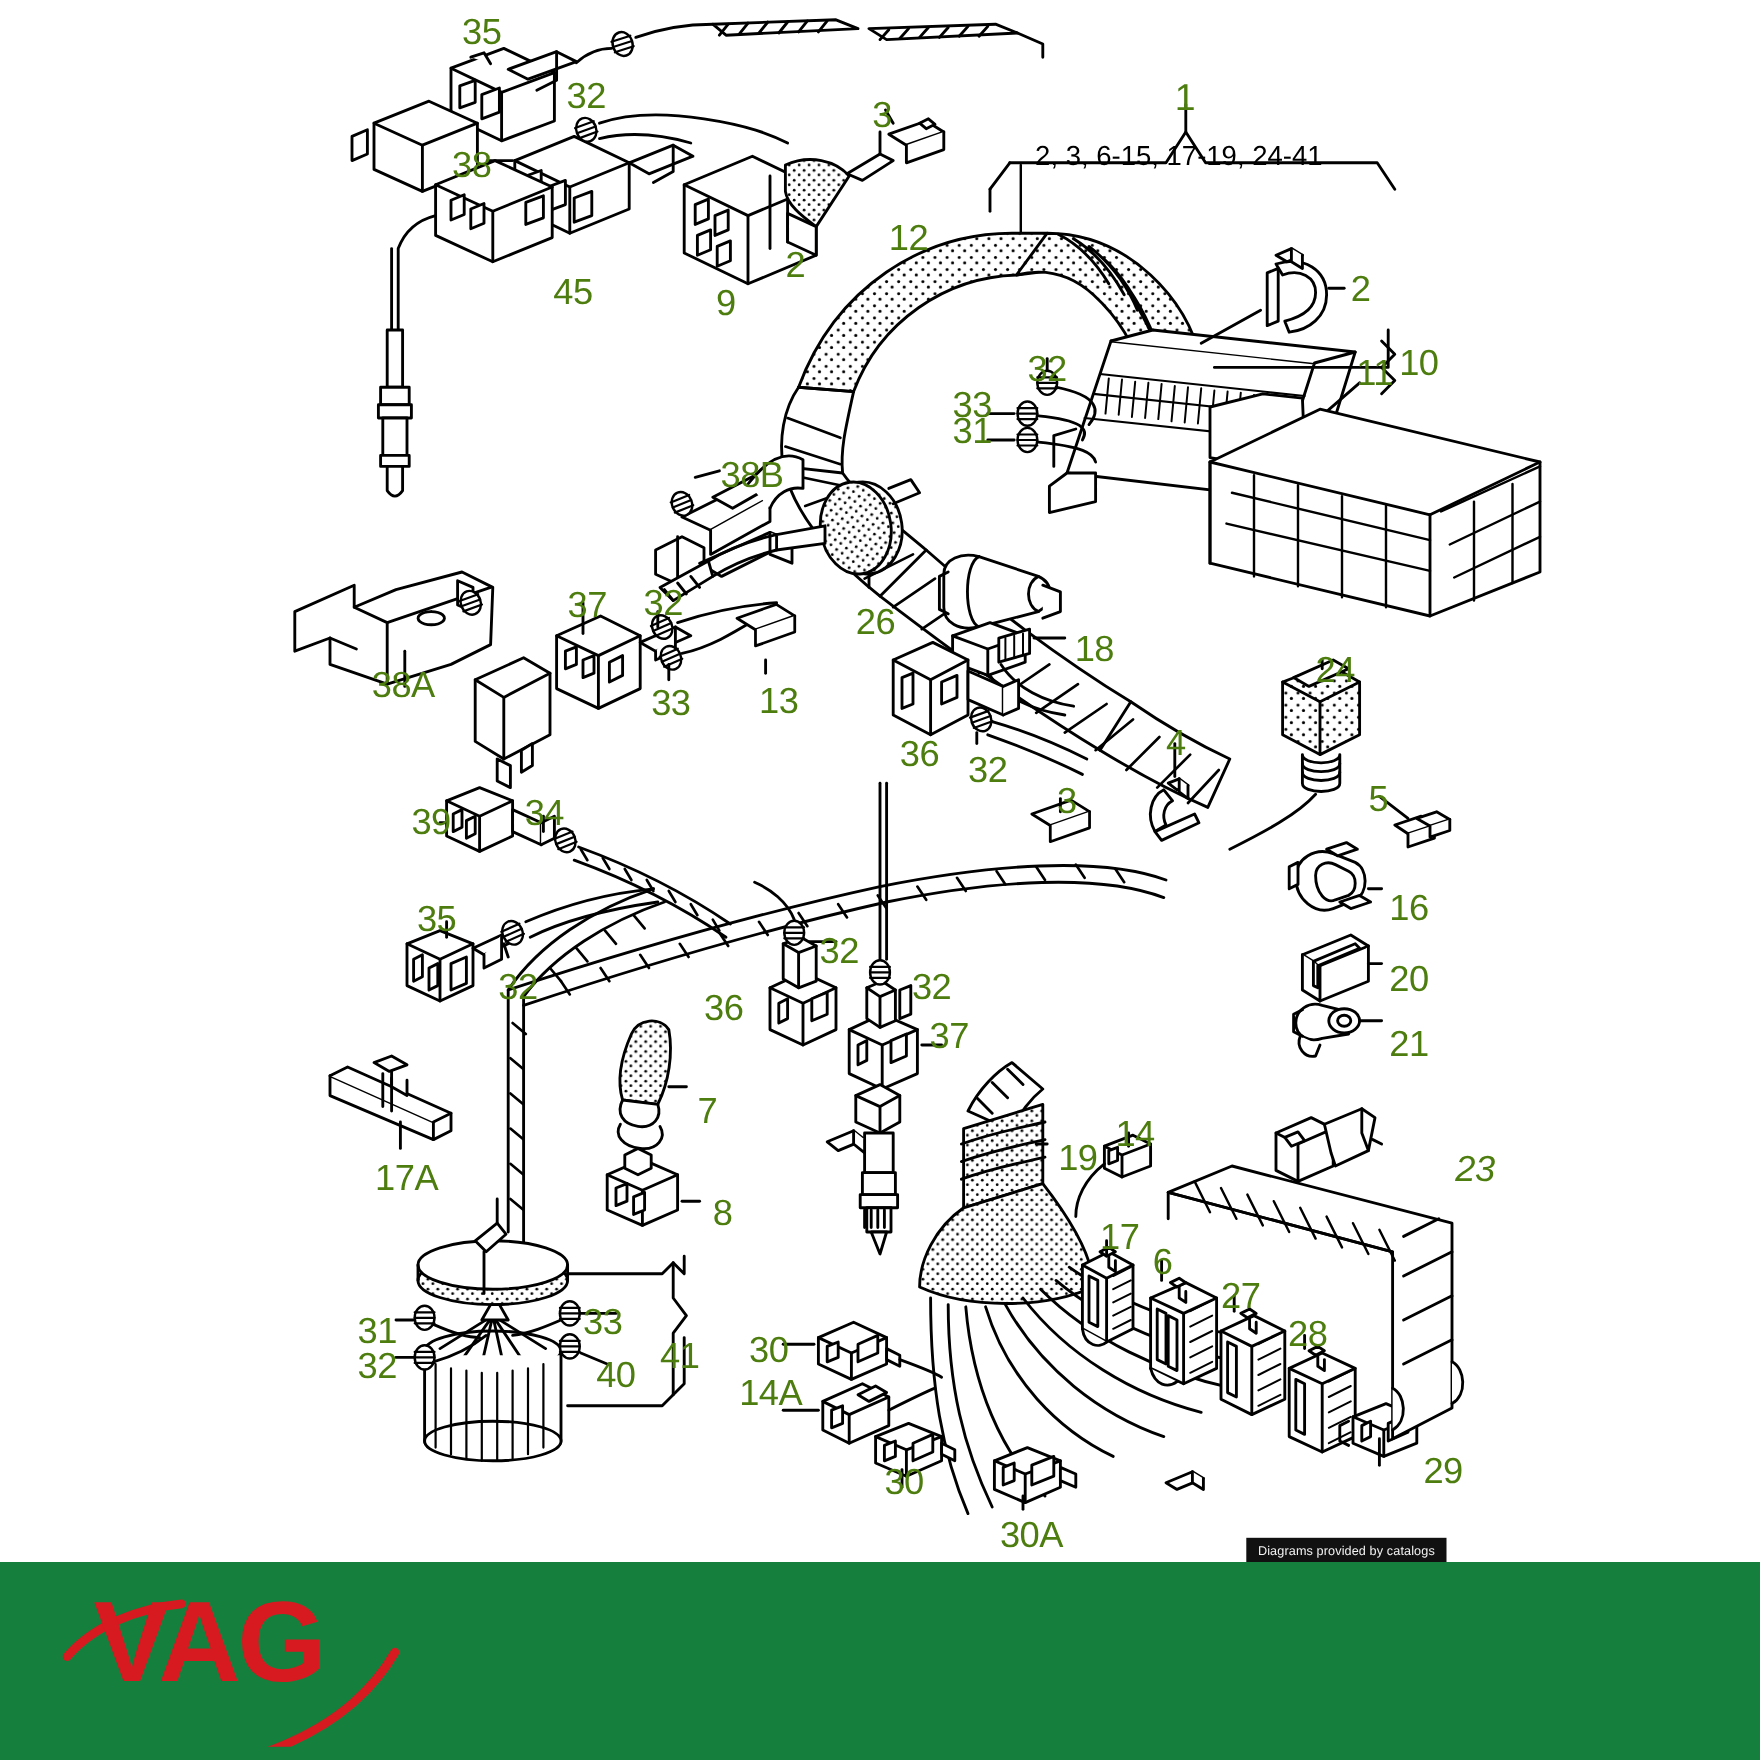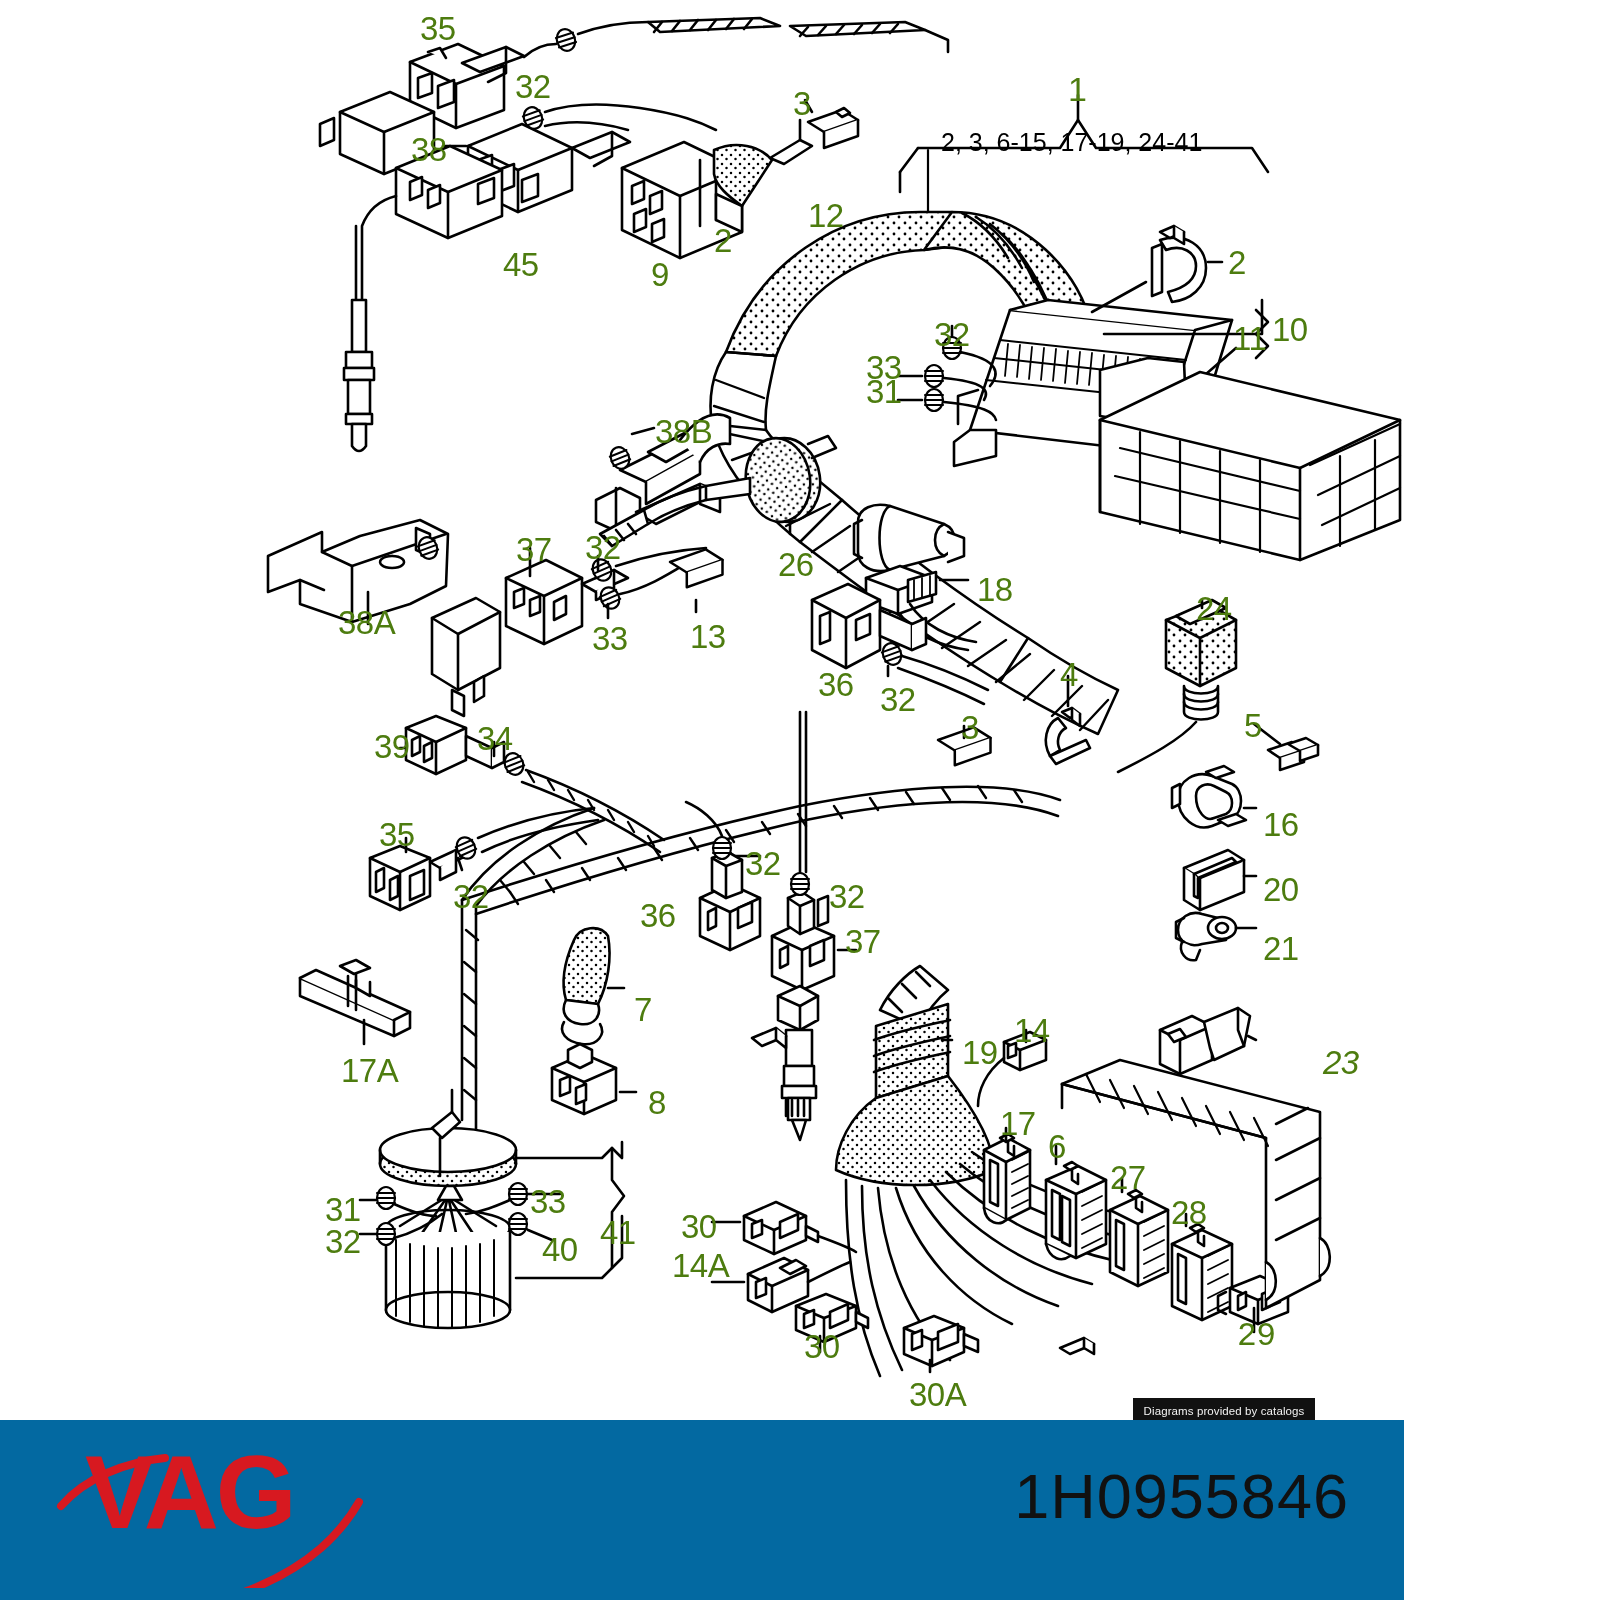--- a/index.html
+++ b/index.html
@@ -47,22 +47,22 @@
     font-size:11.5px;
     line-height:26px;
     text-align:center;
     letter-spacing:0.1px;
     font-family:"Liberation Sans", sans-serif;
     overflow:hidden;
   }
 
   
   #footer{
-    position:absolute;left:0;top:1420px;width:1404px;height:180px;
-    background:#0369a1;
+    position:absolute;left:0;top:1420px;width:1600px;height:180px;
+    background:#15803d;
   }
   #brand{
     position:absolute;left:55px;top:8px;width:420px;height:160px;
   }
   #brand svg{display:block;}
   #partnumber{
     position:absolute;
     right:55px;top:40px;
     font-family:"Liberation Sans", sans-serif;
     font-size:63px;
@@ -818,21 +818,21 @@
       <div class="lbl" style="left: 640px; top: 899px;">36</div>
       <div class="lbl" style="left: 745px; top: 847px;">32</div>
       <div class="lbl" style="left: 829px; top: 880px;">32</div>
       <div class="lbl" style="left: 845px; top: 925px;">37</div>
       <div class="lbl" style="left: 962px; top: 1036px;">19</div>
       <div class="lbl" style="left: 1014px; top: 1014px;">14</div>
       <div class="lbl" style="left: 1000px; top: 1107px;">17</div>
       <div class="lbl" style="left: 1048px; top: 1130px;">6</div>
       <div class="lbl" style="left: 1110px; top: 1161px;">27</div>
       <div class="lbl" style="left: 1171px; top: 1196px;">28</div>
-      <div class="lbl" style="left: 1237px; top: 1320px; font-family: Liberation Mono, monospace;">29</div>
+      <div class="lbl" style="left: 1294px; top: 1320px;">29</div>
       <div class="lbl" style="left: 325px; top: 1193px;">31</div>
       <div class="lbl" style="left: 325px; top: 1225px;">32</div>
       <div class="lbl" style="left: 530px; top: 1185px;">33</div>
       <div class="lbl" style="left: 542px; top: 1233px;">40</div>
       <div class="lbl" style="left: 600px; top: 1216px;">41</div>
       <div class="lbl" style="left: 681px; top: 1210px;">30</div>
       <div class="lbl" style="left: 672px; top: 1249px;">14A</div>
       <div class="lbl" style="left: 804px; top: 1330px;">30</div>
       <div class="lbl" style="left: 909px; top: 1378px;">30A</div>
     </div>
@@ -840,16 +840,15 @@
   <div id="watermark">Diagrams provided by catalogs parts</div>
 
   <div id="footer">
     <div id="brand">
       <svg viewBox="0 0 420 160" xmlns="http://www.w3.org/2000/svg">
         <path d="M6,78 C30,50 70,34 110,30" fill="none" stroke="#d71920" stroke-width="8" stroke-linecap="round"></path>
         <path d="M2,172 C60,196 190,186 266,120 C284,104 296,88 304,74" fill="none" stroke="#d71920" stroke-width="8" stroke-linecap="round"></path>
         <text x="30" y="100" font-family="Liberation Sans, sans-serif" font-size="104" font-weight="bold" fill="#d71920" letter-spacing="-3">VAG</text>
       </svg>
     </div>
-    <div id="partnumber">1H0955846</div>
   </div>
 
 </div>
 
 </body></html>

